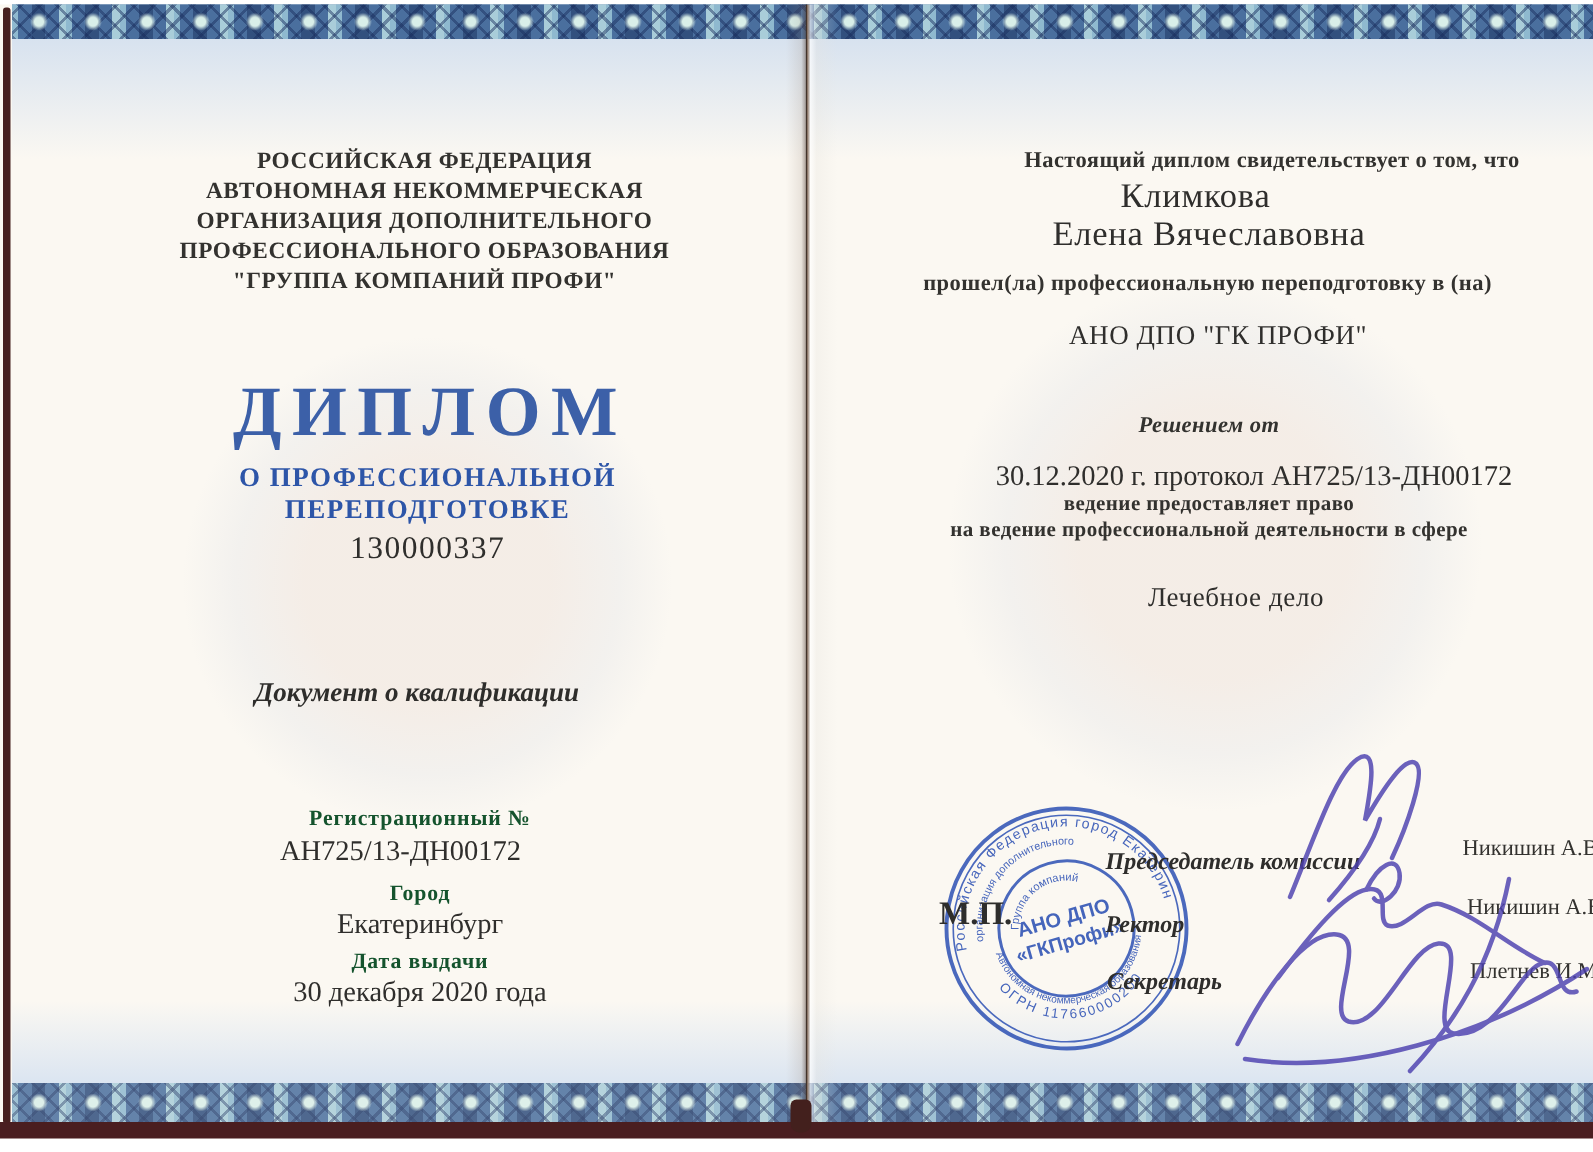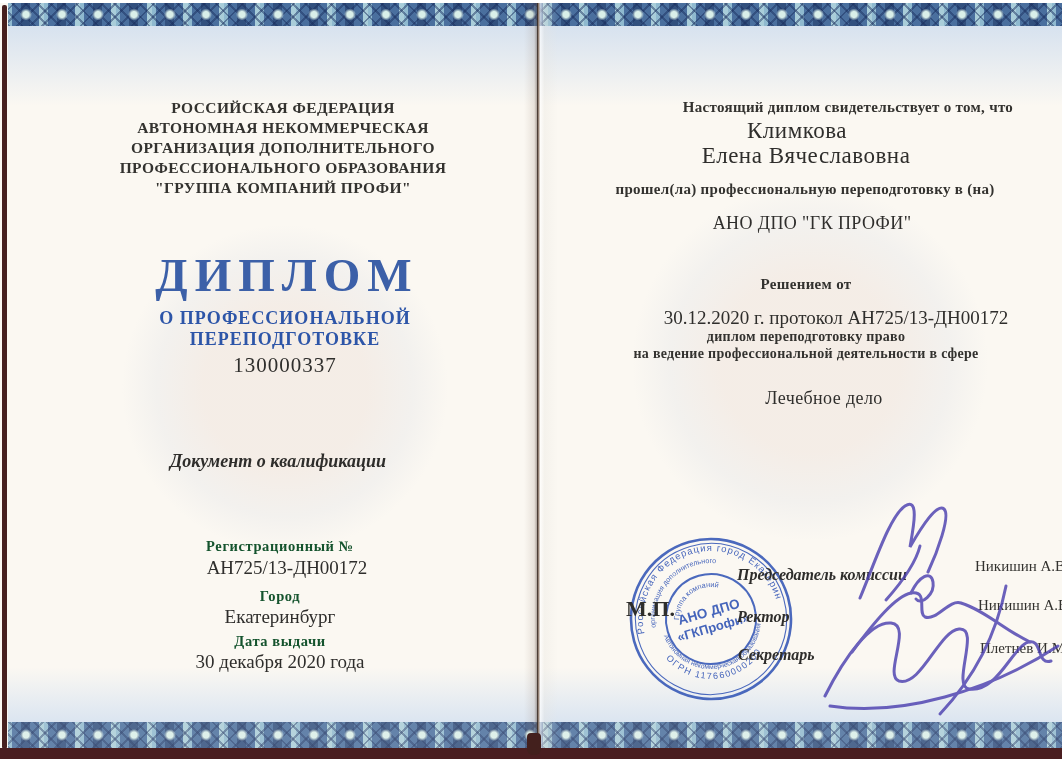--- a/index.html
+++ b/index.html
@@ -81,35 +81,35 @@
   <div class="t org-line center" style="left:283px;top:179px;">"ГРУППА КОМПАНИЙ ПРОФИ"</div>
 
   <div id="title" class="t center" style="left:287px;top:248px;">ДИПЛОМ</div>
   <div class="t subtitle center" style="left:285px;top:329px;">ПЕРЕПОДГОТОВКЕ</div>
   <div class="t subtitle center" style="left:285px;top:308px;">О ПРОФЕССИОНАЛЬНОЙ</div>
   <div id="serial" class="t center" style="left:285px;top:353px;">130000337</div>
 
   <div id="qualnote" class="t center" style="left:278px;top:451px;">Документ о квалификации</div>
 
   <div class="t field-label center" style="left:280px;top:538px;">Регистрационный №</div>
-  <div class="t field-value center" style="left:287px;top:557px;font-family:Liberation Serif, serif;">АН725/13-ДН00172</div>
+  <div class="t field-value center" style="left:267px;top:557px;font-family:Liberation Serif, serif;">АН725/13-ДН00172</div>
   <div class="t field-label center" style="left:280px;top:588px;">Город</div>
   <div class="t field-value center" style="left:280px;top:606px;">Екатеринбург</div>
   <div class="t field-label center" style="left:280px;top:633px;">Дата выдачи</div>
   <div class="t field-value center" style="left:280px;top:651px;">30 декабря 2020 года</div>
 
   <div class="t rp-bold center" style="left:808px;top:99px;margin-left:40px;">Настоящий диплом свидетельствует о том, что</div>
   <div class="t rp-name center" style="left:797px;top:118px;">Климкова</div>
   <div class="t rp-name center" style="left:806px;top:143px;">Елена Вячеславовна</div>
   <div class="t rp-bold center" style="left:805px;top:181px;">прошел(ла) профессиональную переподготовку в (на)</div>
   <div class="t rp-value center" style="left:812px;top:213px;">АНО ДПО "ГК ПРОФИ"</div>
 
-  <div class="t rp-bold center" style="left:806px;top:276px;">Решением от</div>
+  <div class="t rp-bold center" style="left:806px;top:276px;font-style:italic;">Решением от</div>
   <div class="t field-value center" style="left:836px;top:307px;">30.12.2020 г. протокол АН725/13-ДН00172</div>
-  <div class="t rp-bold center" style="left:806px;top:329px;font-size:14px;">диплом переподготовку право</div>
+  <div class="t rp-bold center" style="left:806px;top:329px;font-size:14px;">ведение предоставляет право</div>
   <div class="t rp-bold center" style="left:806px;top:346px;font-size:14px;">на ведение профессиональной деятельности в сфере</div>
   <div class="t rp-value center" style="left:824px;top:388px;">Лечебное дело</div>
 
   <svg width="170" height="170" style="left:626px;top:534px;transform:rotate(-16deg);" viewBox="0 0 170 170">
     <g stroke="#2d51b4" fill="none" opacity="0.85">
       <circle cx="85" cy="85" r="80" stroke-width="2.6"></circle>
       <circle cx="85" cy="85" r="75.5" stroke-width="1.1"></circle>
       <circle cx="85" cy="85" r="45" stroke-width="2"></circle>
     </g>
     <defs>

